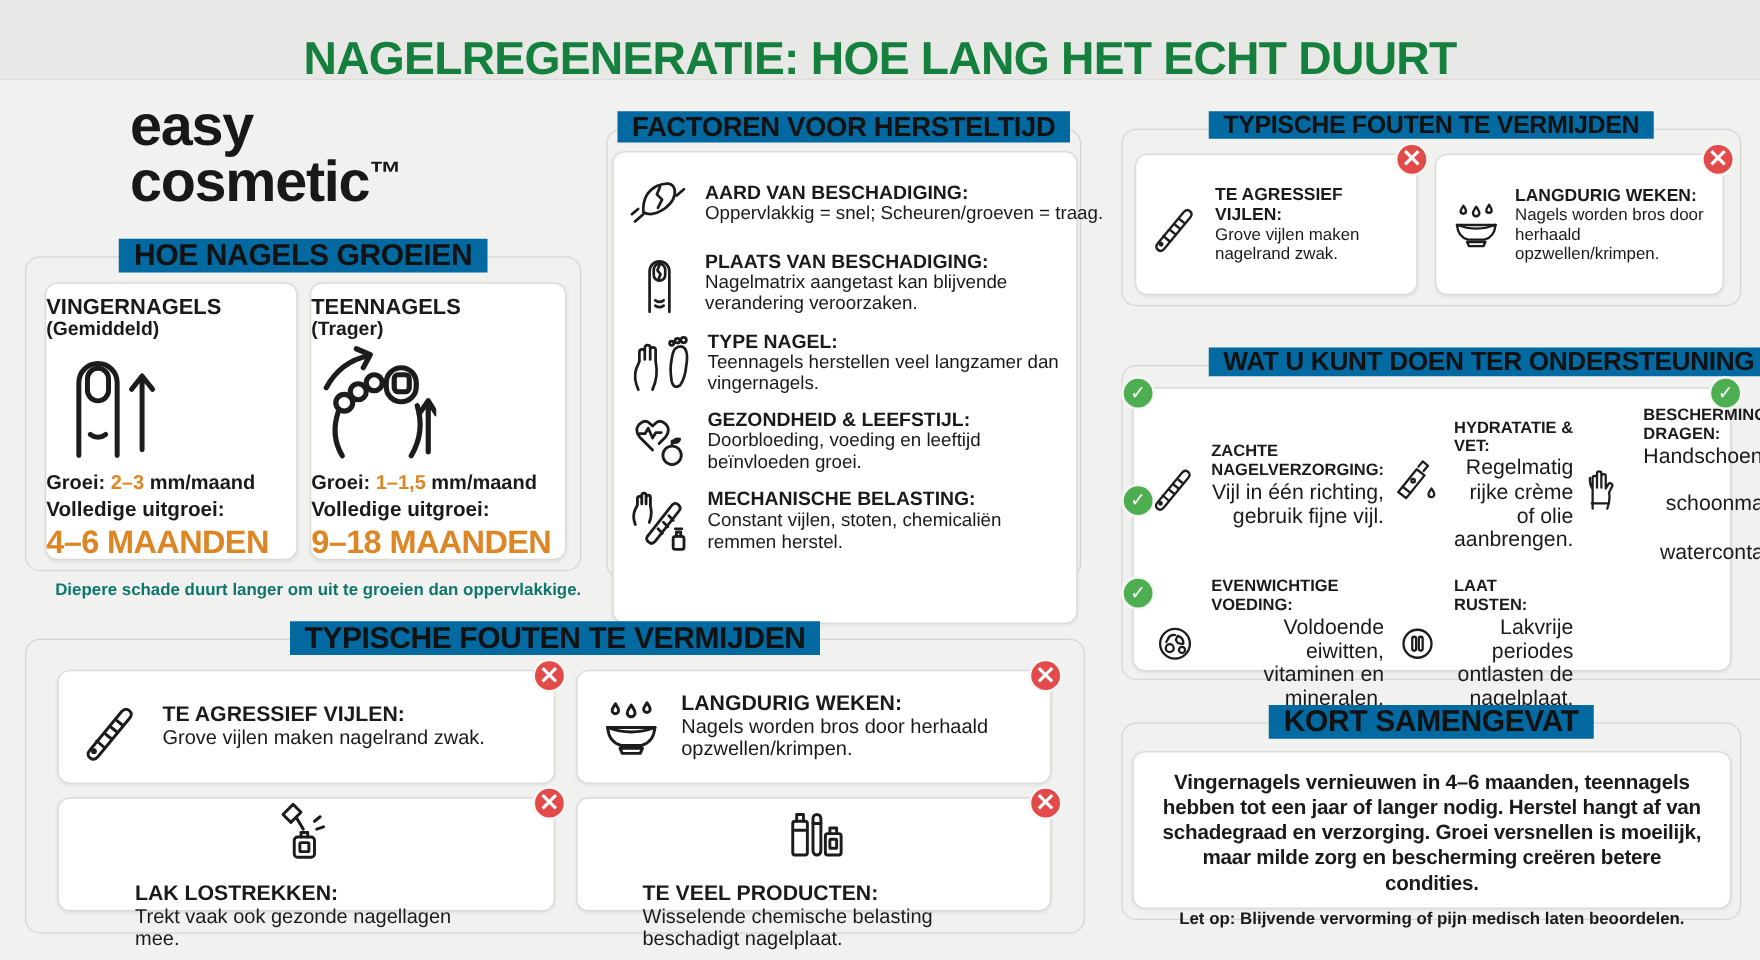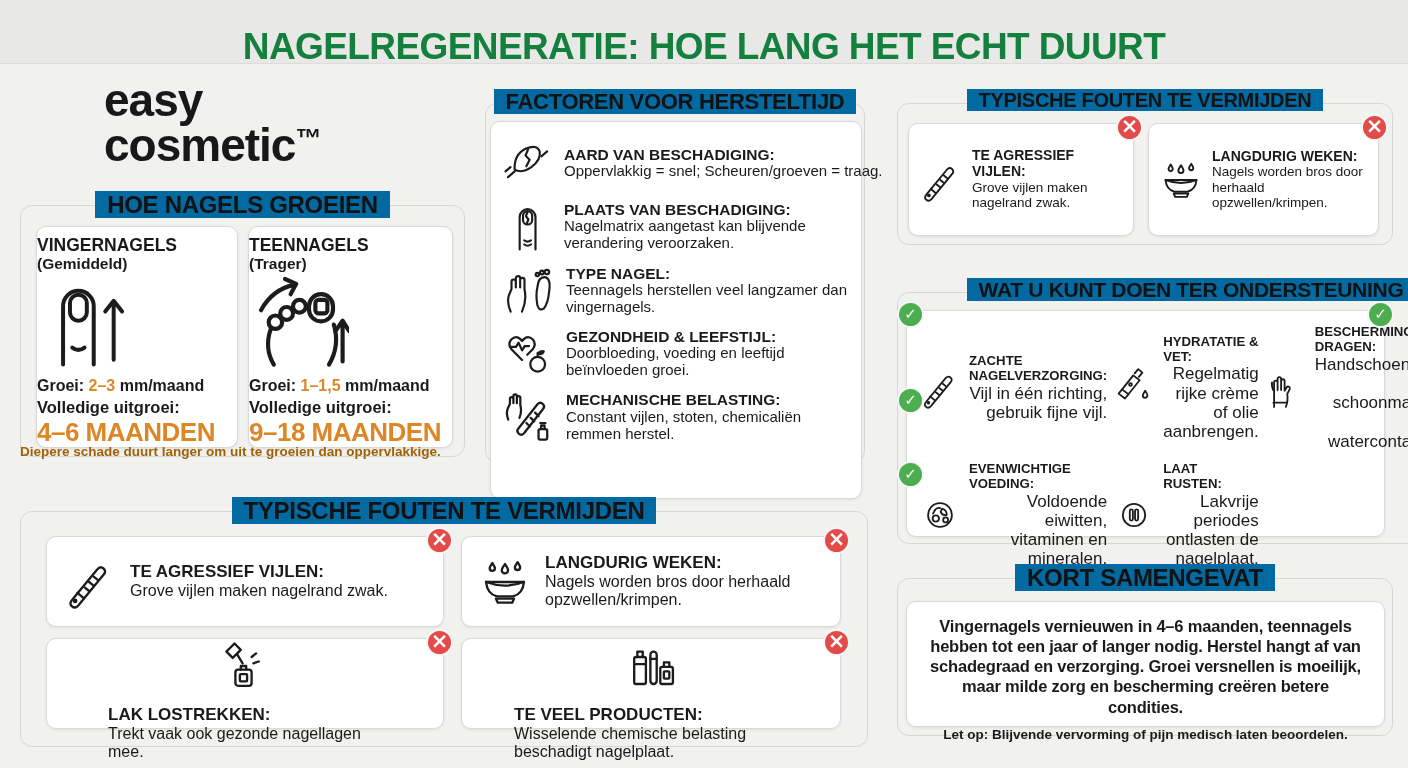--- a/index.html
+++ b/index.html
@@ -35,22 +35,22 @@
   #sec-growth { left:20px; top:205px; width:445px; height:252px; }
   .gcard { top:20px; height:222px; padding-top:9px; text-align:left; }
   .g-title { font-size:17.5px; font-weight:800; line-height:1.08; }
   .g-sub { font-size:15.5px; font-weight:700; }
   .g-icon { height:96px; margin:2px 0 0; }
   .g-groei { font-size:16px; font-weight:700; margin-top:2px; }
   .g-outl { font-size:16.5px; font-weight:700; margin-top:3px; }
   .g-outv { font-size:26px; font-weight:800; letter-spacing:-0.5px; }
   .orange { color:#dd8626; }
   .growth-note {
-    position:absolute; left:20px; top:444px; width:445px; text-align:left;
-    font-size:13.5px; font-weight:700; color:#a16207;
+    position:absolute; left:20px; top:464px; width:445px; text-align:right;
+    font-size:13.5px; font-weight:700; color:#0f766e;
   }
   
   #sec-factors { left:485px; top:103px; width:380px; height:360px; }
   .fcard { left:4px; top:17px; width:372px; height:378px; padding:16px 10px 10px 12px; }
   .frow { display:flex; align-items:center; gap:11px; margin-bottom:11.5px; }
   .f-title { font-size:15.5px; font-weight:800; line-height:1.12; }
   .f-text { font-size:15px; font-weight:500; line-height:1.12; max-width:292px; }
   .frow.nowrap .f-text { white-space:nowrap; max-width:none; }
   
   #sec-mist-main { left:20px; top:511px; width:848px; height:236px; }

